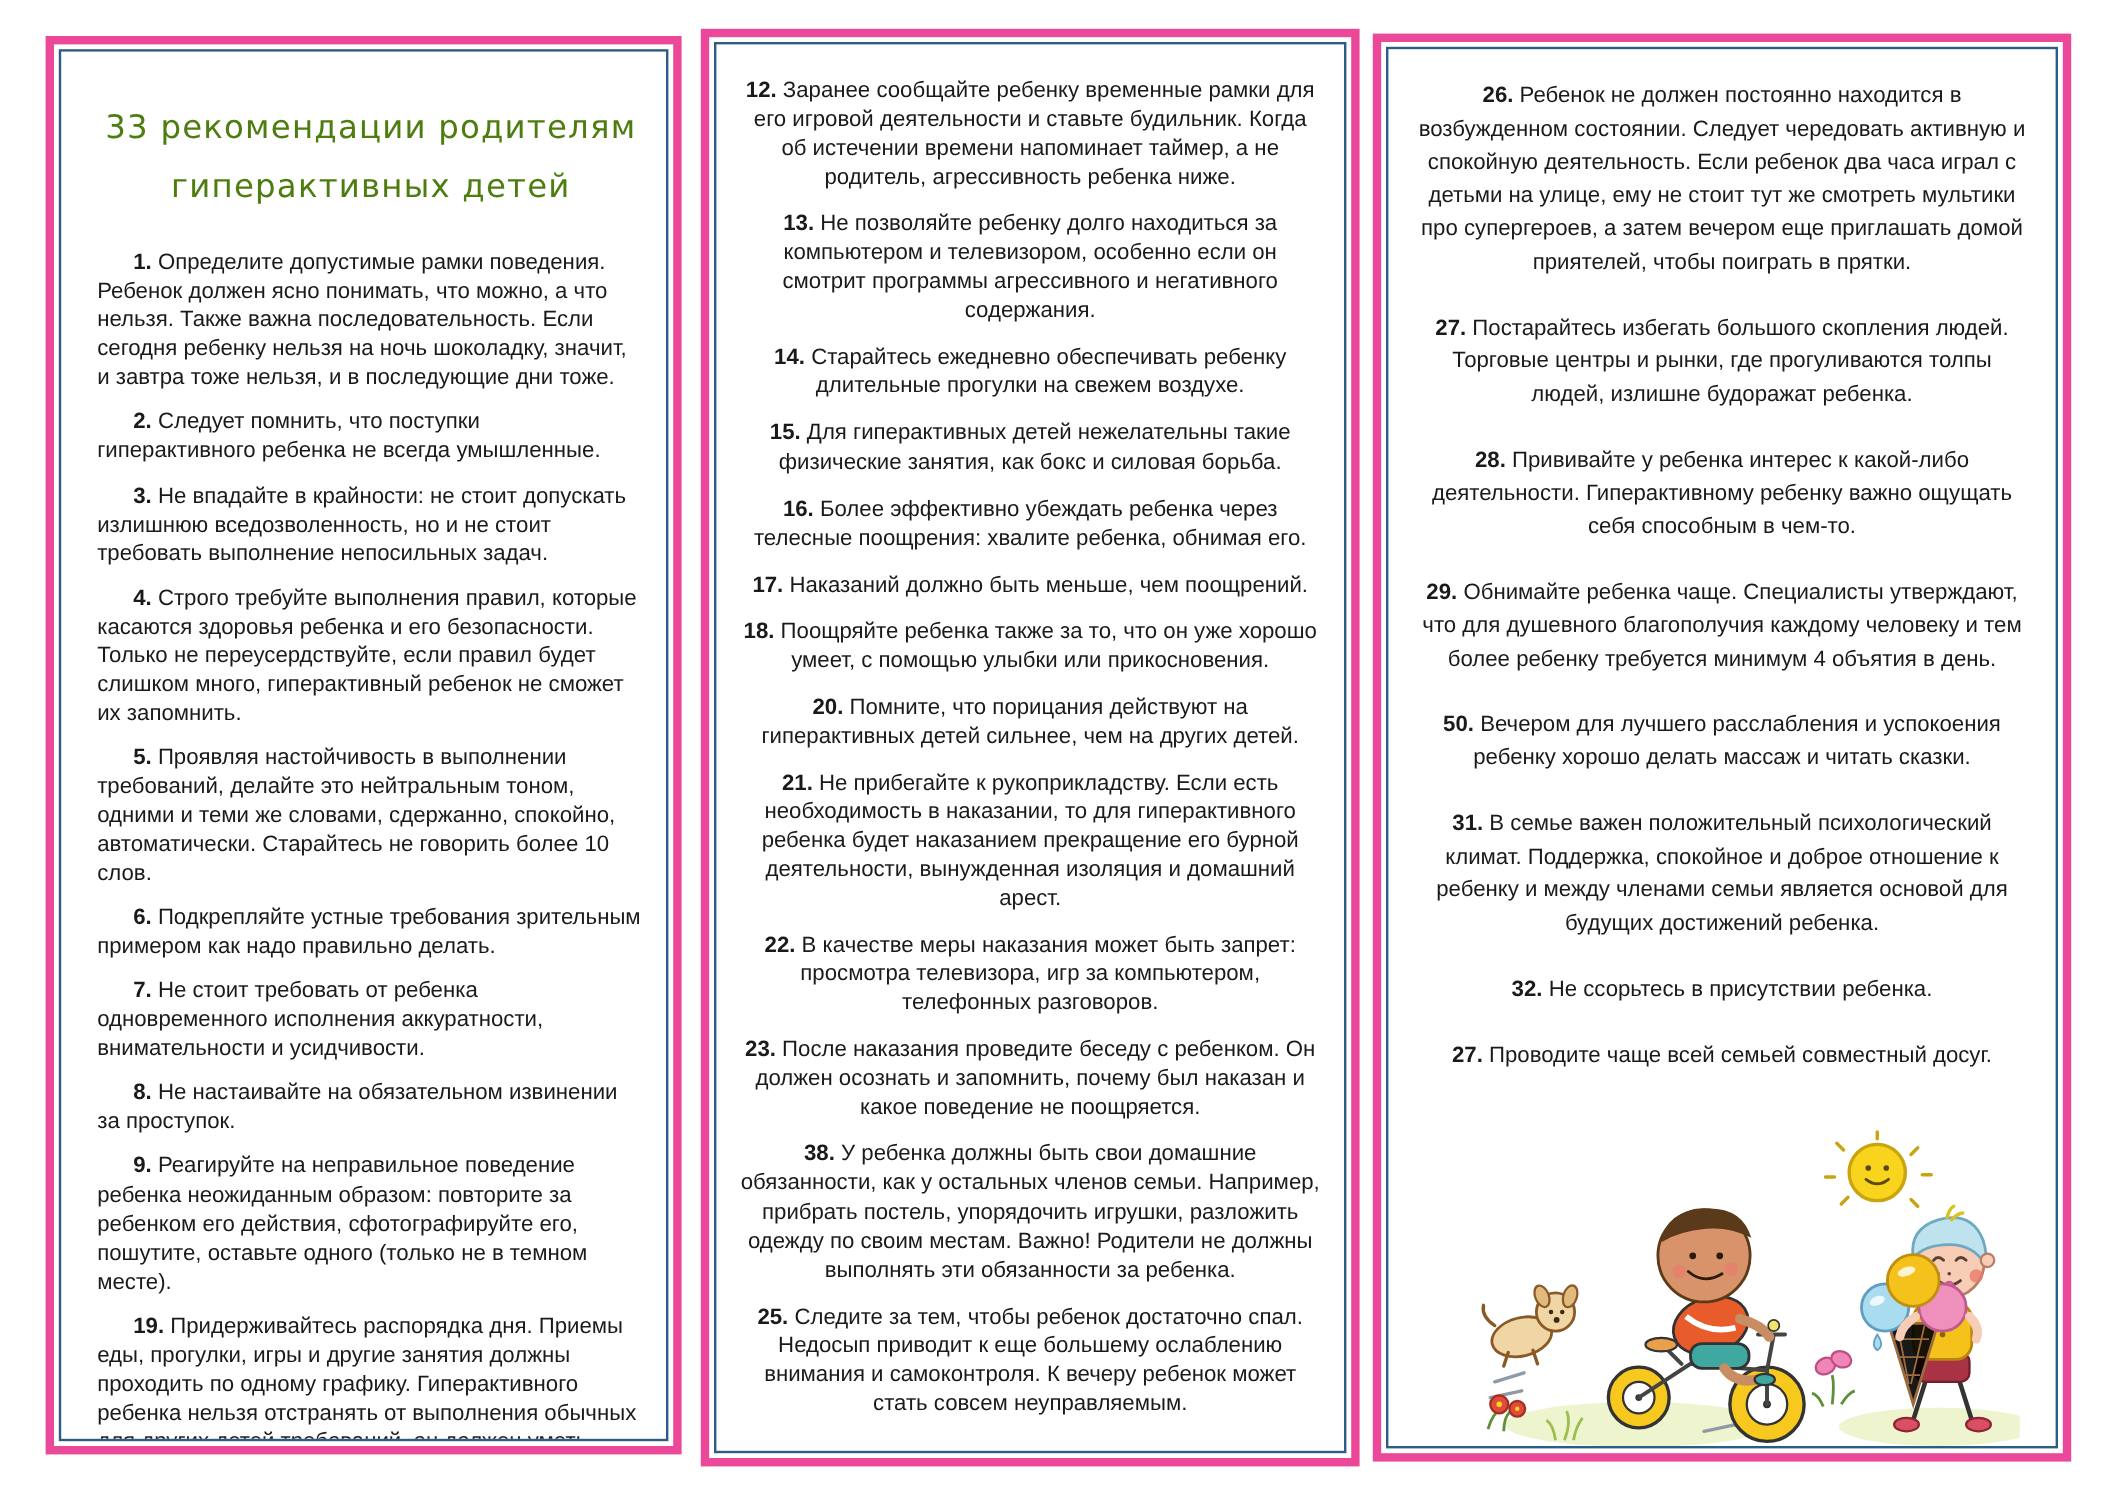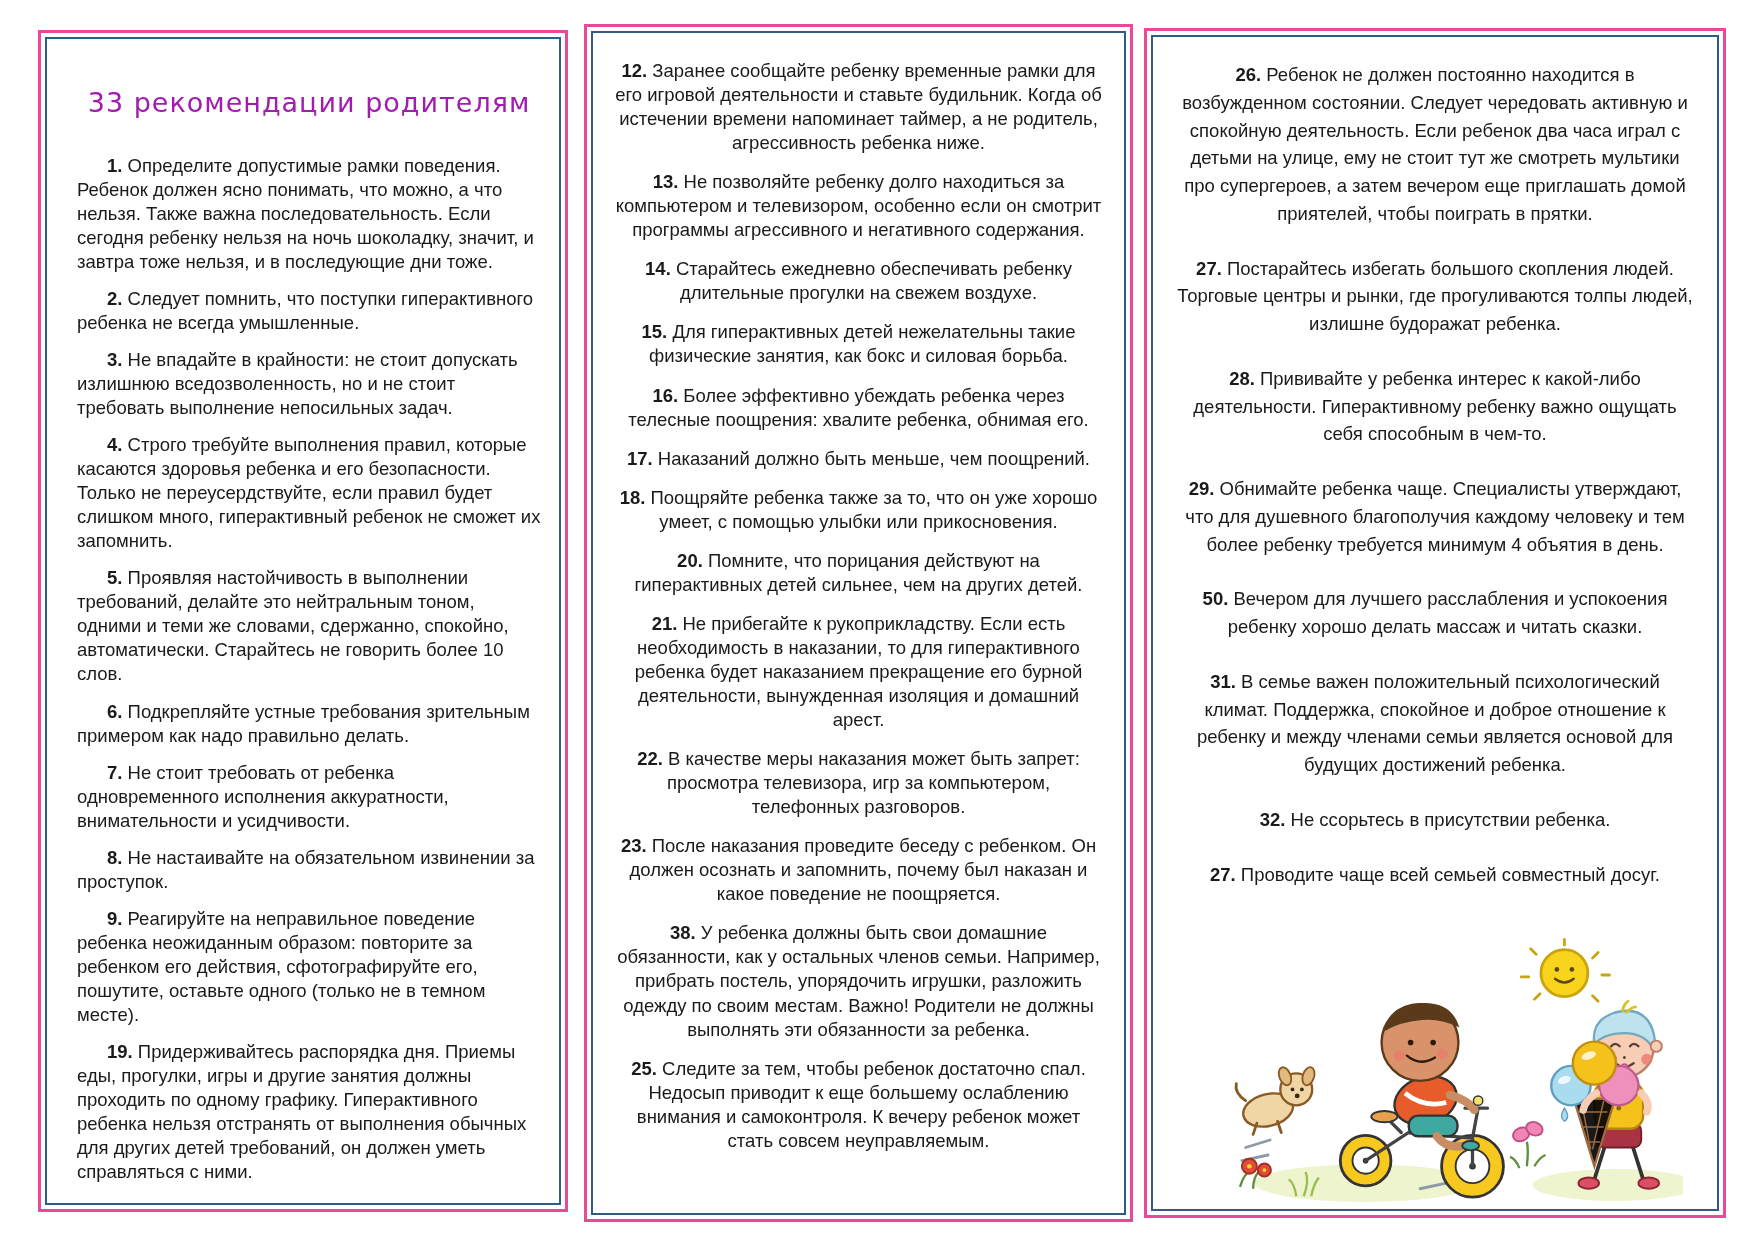--- a/index.html
+++ b/index.html
@@ -6,21 +6,21 @@
   body{
     width:1754px;height:1240px;
     background:#ffffff;
     font-family:"Liberation Sans",sans-serif;
     color:#1a1a1a;
     position:relative;
     overflow:hidden;
   }
   .panel{
     position:absolute;
-    border:3px solid #ec4899;
+    border:7px solid #ec4899;
     padding:4px;
     background:#ffffff;
     box-sizing:border-box;
   }
   .panel-inner{
     border:2px solid #2e5c87;
     height:100%;
     box-sizing:border-box;
     overflow:hidden;
   }
@@ -33,21 +33,21 @@
   #panel3 .panel-inner{padding:24px 24px 6px 24px;display:flex;flex-direction:column;}
 
   .title{
     font-family:"DejaVu Sans",sans-serif;
     font-size:27px;
     font-weight:400;
     text-align:center;
     letter-spacing:1px;
     margin:18px 0 26px 0;
     line-height:1.8;
-    color:#a21caf;
+    color:#4d7c0f;
   }
   .title-line{display:block;}
 
   .items p.item{
     margin:0 0 13px 0;
     font-size:18.5px;
     line-height:1.3;
   }
   #panel1 .items p.item{
     text-align:left;
@@ -71,20 +71,21 @@
 </style>
 </head>
 <body>
 
 <div>
 
   <section class="panel" id="panel1">
     <div class="panel-inner">
       <h1 class="title">
         <span class="title-line">33 рекомендации родителям</span>
+        <span class="title-line">гиперактивных детей</span>
       </h1>
       <div class="items">
           <p class="item"><b>1. </b>Определите допустимые рамки поведения. Ребенок должен ясно понимать, что можно, а что нельзя. Также важна последовательность. Если сегодня ребенку нельзя на ночь шоколадку, значит, и завтра тоже нельзя, и в последующие дни тоже.</p>
           <p class="item"><b>2. </b>Следует помнить, что поступки гиперактивного ребенка не всегда умышленные.</p>
           <p class="item"><b>3. </b>Не впадайте в крайности: не стоит допускать излишнюю вседозволенность, но и не стоит требовать выполнение непосильных задач.</p>
           <p class="item"><b>4. </b>Строго требуйте выполнения правил, которые касаются здоровья ребенка и его безопасности. Только не переусердствуйте, если правил будет слишком много, гиперактивный ребенок не сможет их запомнить.</p>
           <p class="item"><b>5. </b>Проявляя настойчивость в выполнении требований, делайте это нейтральным тоном, одними и теми же словами, сдержанно, спокойно, автоматически. Старайтесь не говорить более 10 слов.</p>
           <p class="item"><b>6. </b>Подкрепляйте устные требования зрительным примером как надо правильно делать.</p>
           <p class="item"><b>7. </b>Не стоит требовать от ребенка одновременного исполнения аккуратности, внимательности и усидчивости.</p>
           <p class="item"><b>8. </b>Не настаивайте на обязательном извинении за проступок.</p>

